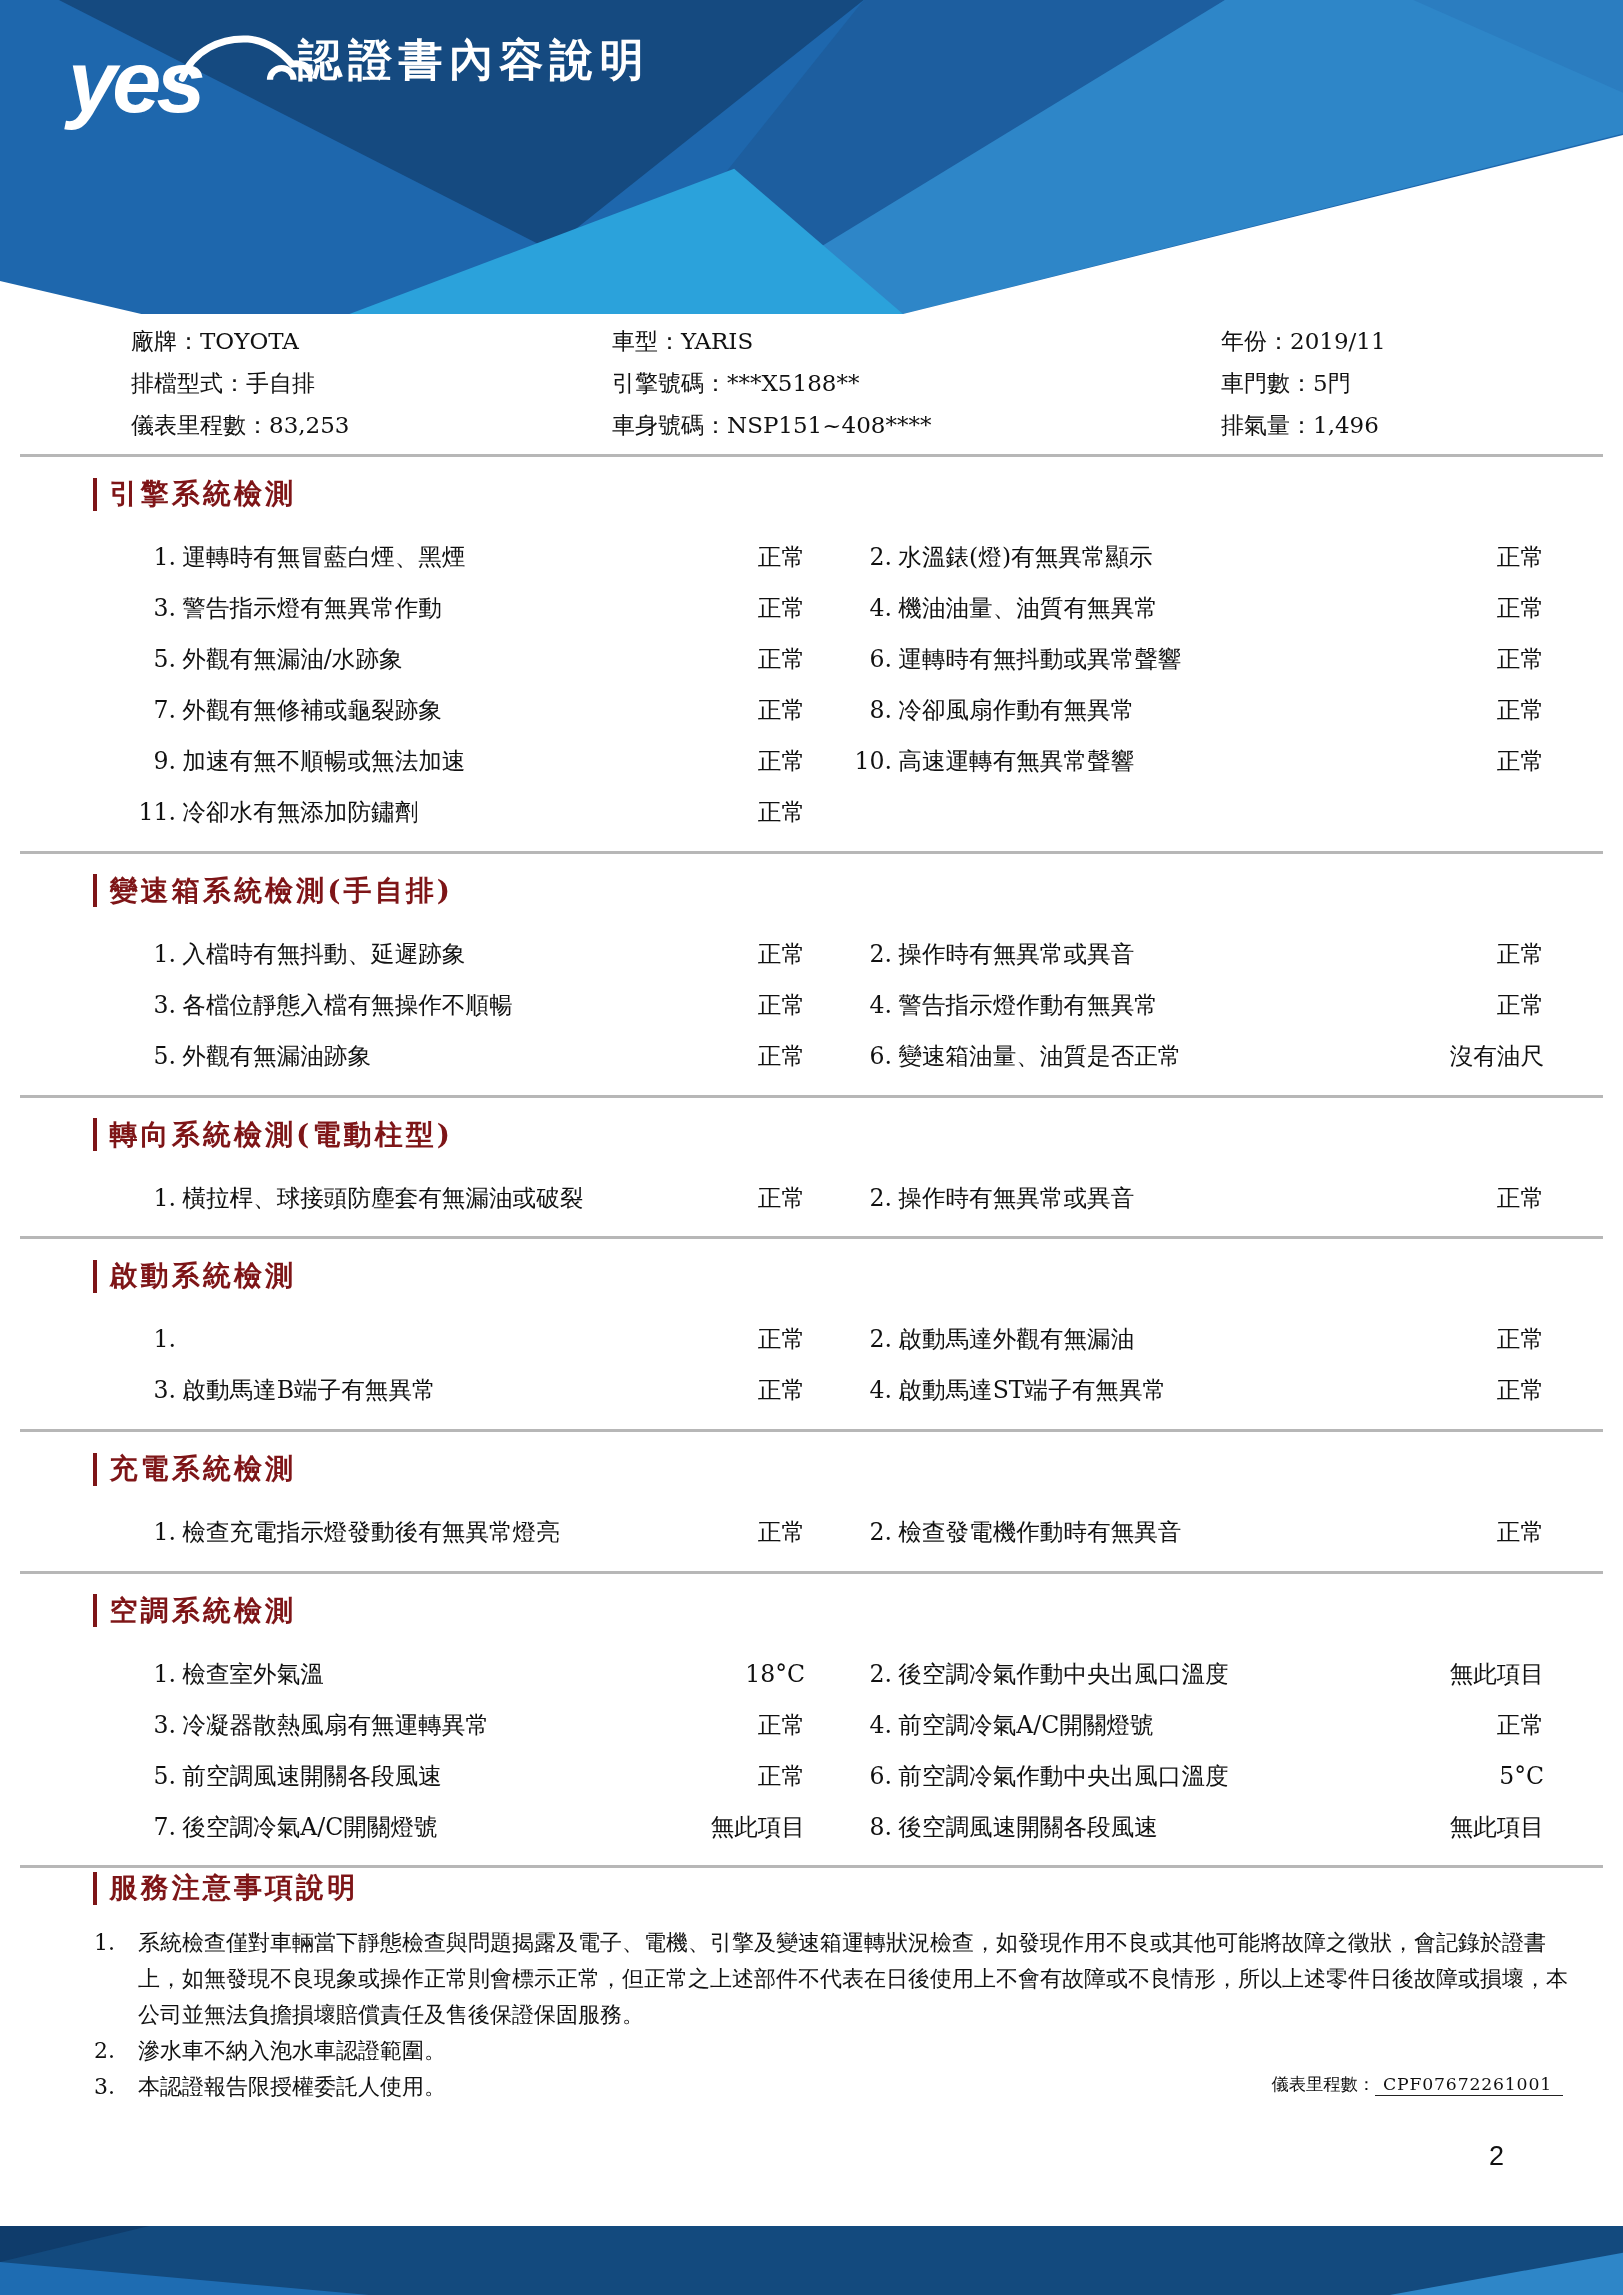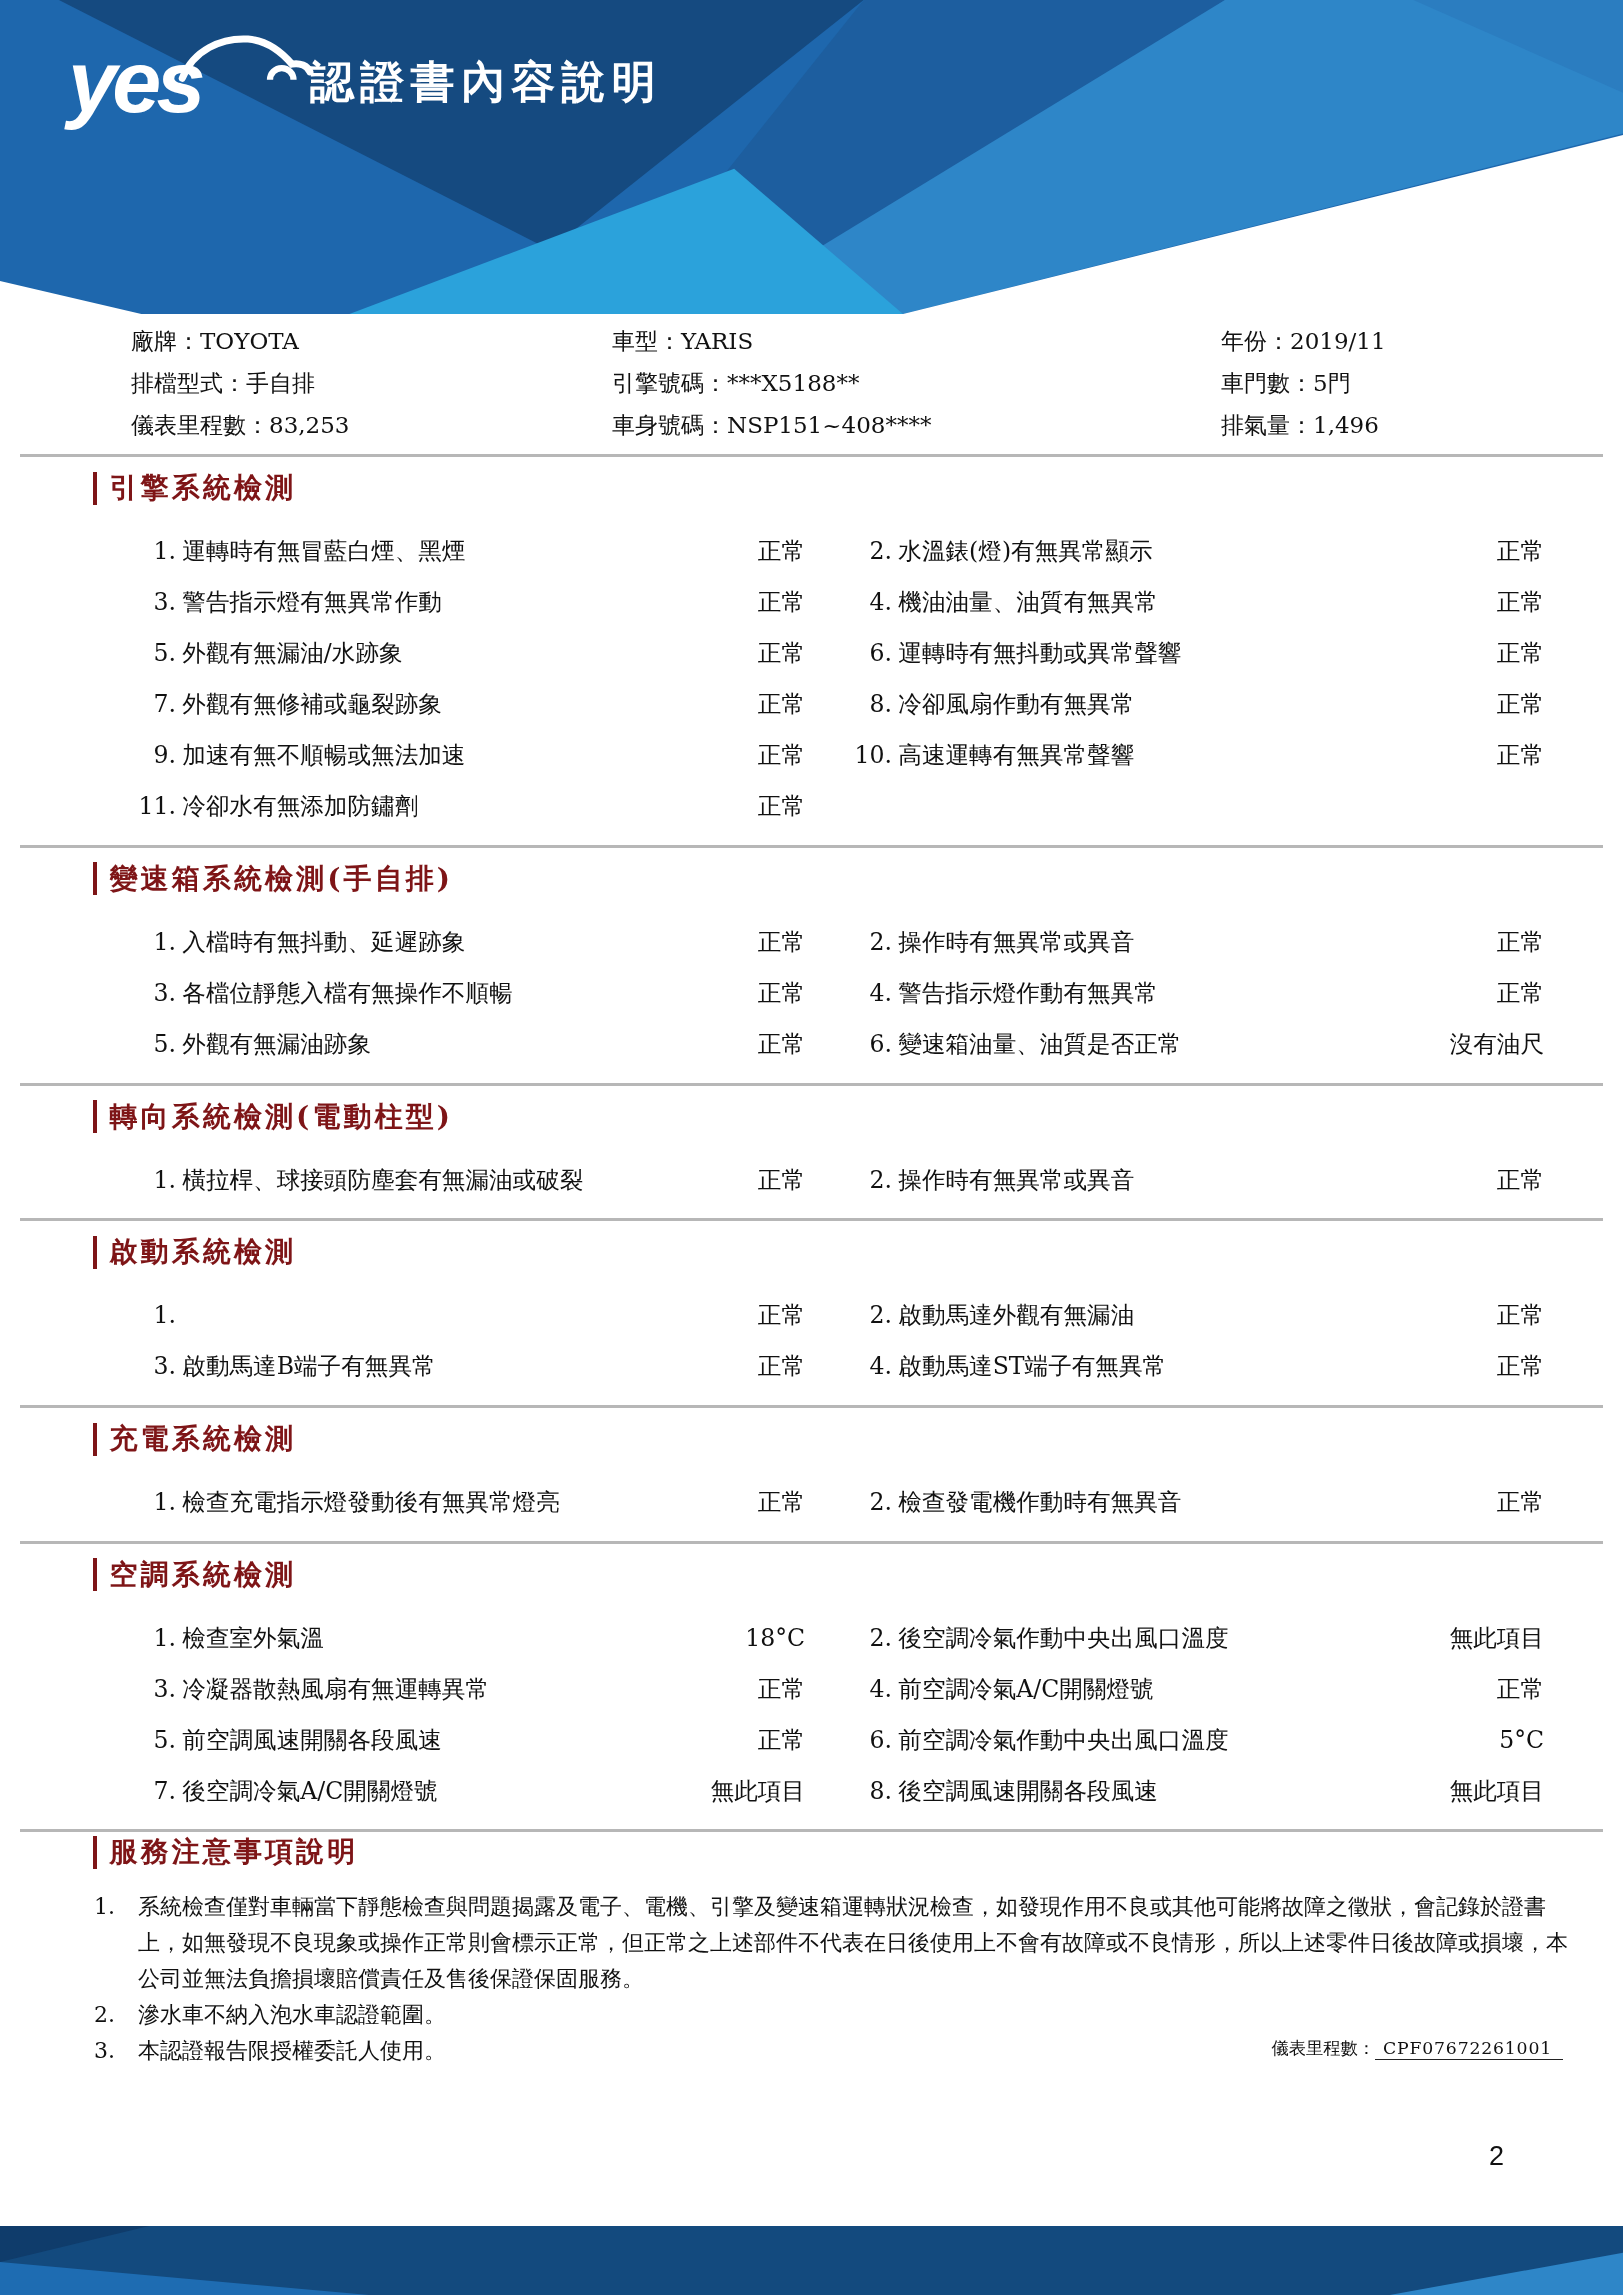--- a/index.html
+++ b/index.html
@@ -4,35 +4,35 @@
 <style>
   html,body{margin:0;padding:0;}
   body{
     width:1623px;height:2295px;position:relative;background:#fff;
     font-family:"DejaVu Serif","Liberation Serif",serif;color:#111;
     overflow:hidden;
   }
   
   .header{position:relative;width:1623px;height:314px;}
   .header > svg{position:absolute;left:0;top:0;width:1623px;height:314px;}
-  .brand{position:absolute;left:68px;top:31px;display:flex;align-items:center;gap:32px;}
+  .brand{position:absolute;left:68px;top:31px;display:flex;gap:20px;}
   .logo{position:relative;width:210px;height:102px;color:#fff;}
   .logo-text{font-family:"Liberation Sans",sans-serif;font-style:italic;font-weight:900;
     font-size:88px;line-height:102px;letter-spacing:-4.7px;color:#fff;}
   .logo > svg{position:absolute;right:-39px;top:-3.1px;}
   .page-title{margin:0;font-family:"Liberation Sans",sans-serif;font-weight:700;
     font-size:44px;color:#fff;letter-spacing:6.3px;}
   
   .info-grid{margin:6.3px 31px 0 131px;display:grid;
     grid-template-columns:481px 609px 1fr;font-size:23px;line-height:42px;}
   .info-cell{white-space:nowrap;}
   
   .divider{height:3.1px;background:#b7b7b7;margin:7.9px 20.4px 0 20.4px;}
   
-  .section{padding-top:12px;}
+  .section{padding-top:18px;}
   .sec-head{display:flex;align-items:center;margin-left:93px;}
   .sec-bar{flex:none;width:3.9px;height:33px;background:#7e1517;margin-right:12.6px;}
   .sec-title{margin:0;font-size:28px;font-weight:700;color:#7e1517;letter-spacing:3.1px;
     font-family:"DejaVu Serif","Liberation Serif",serif;}
   .items{margin:19px 79px 12.6px 137px;display:grid;
     grid-template-columns:668px 691px;column-gap:48px;}
   .item{display:flex;align-items:baseline;line-height:51px;font-size:23.6px;white-space:nowrap;}
   .item .num{flex:none;width:39px;text-align:right;margin-right:6.3px;}
   .item .label{flex:none;}
   .item .result{margin-left:auto;text-align:center;}

